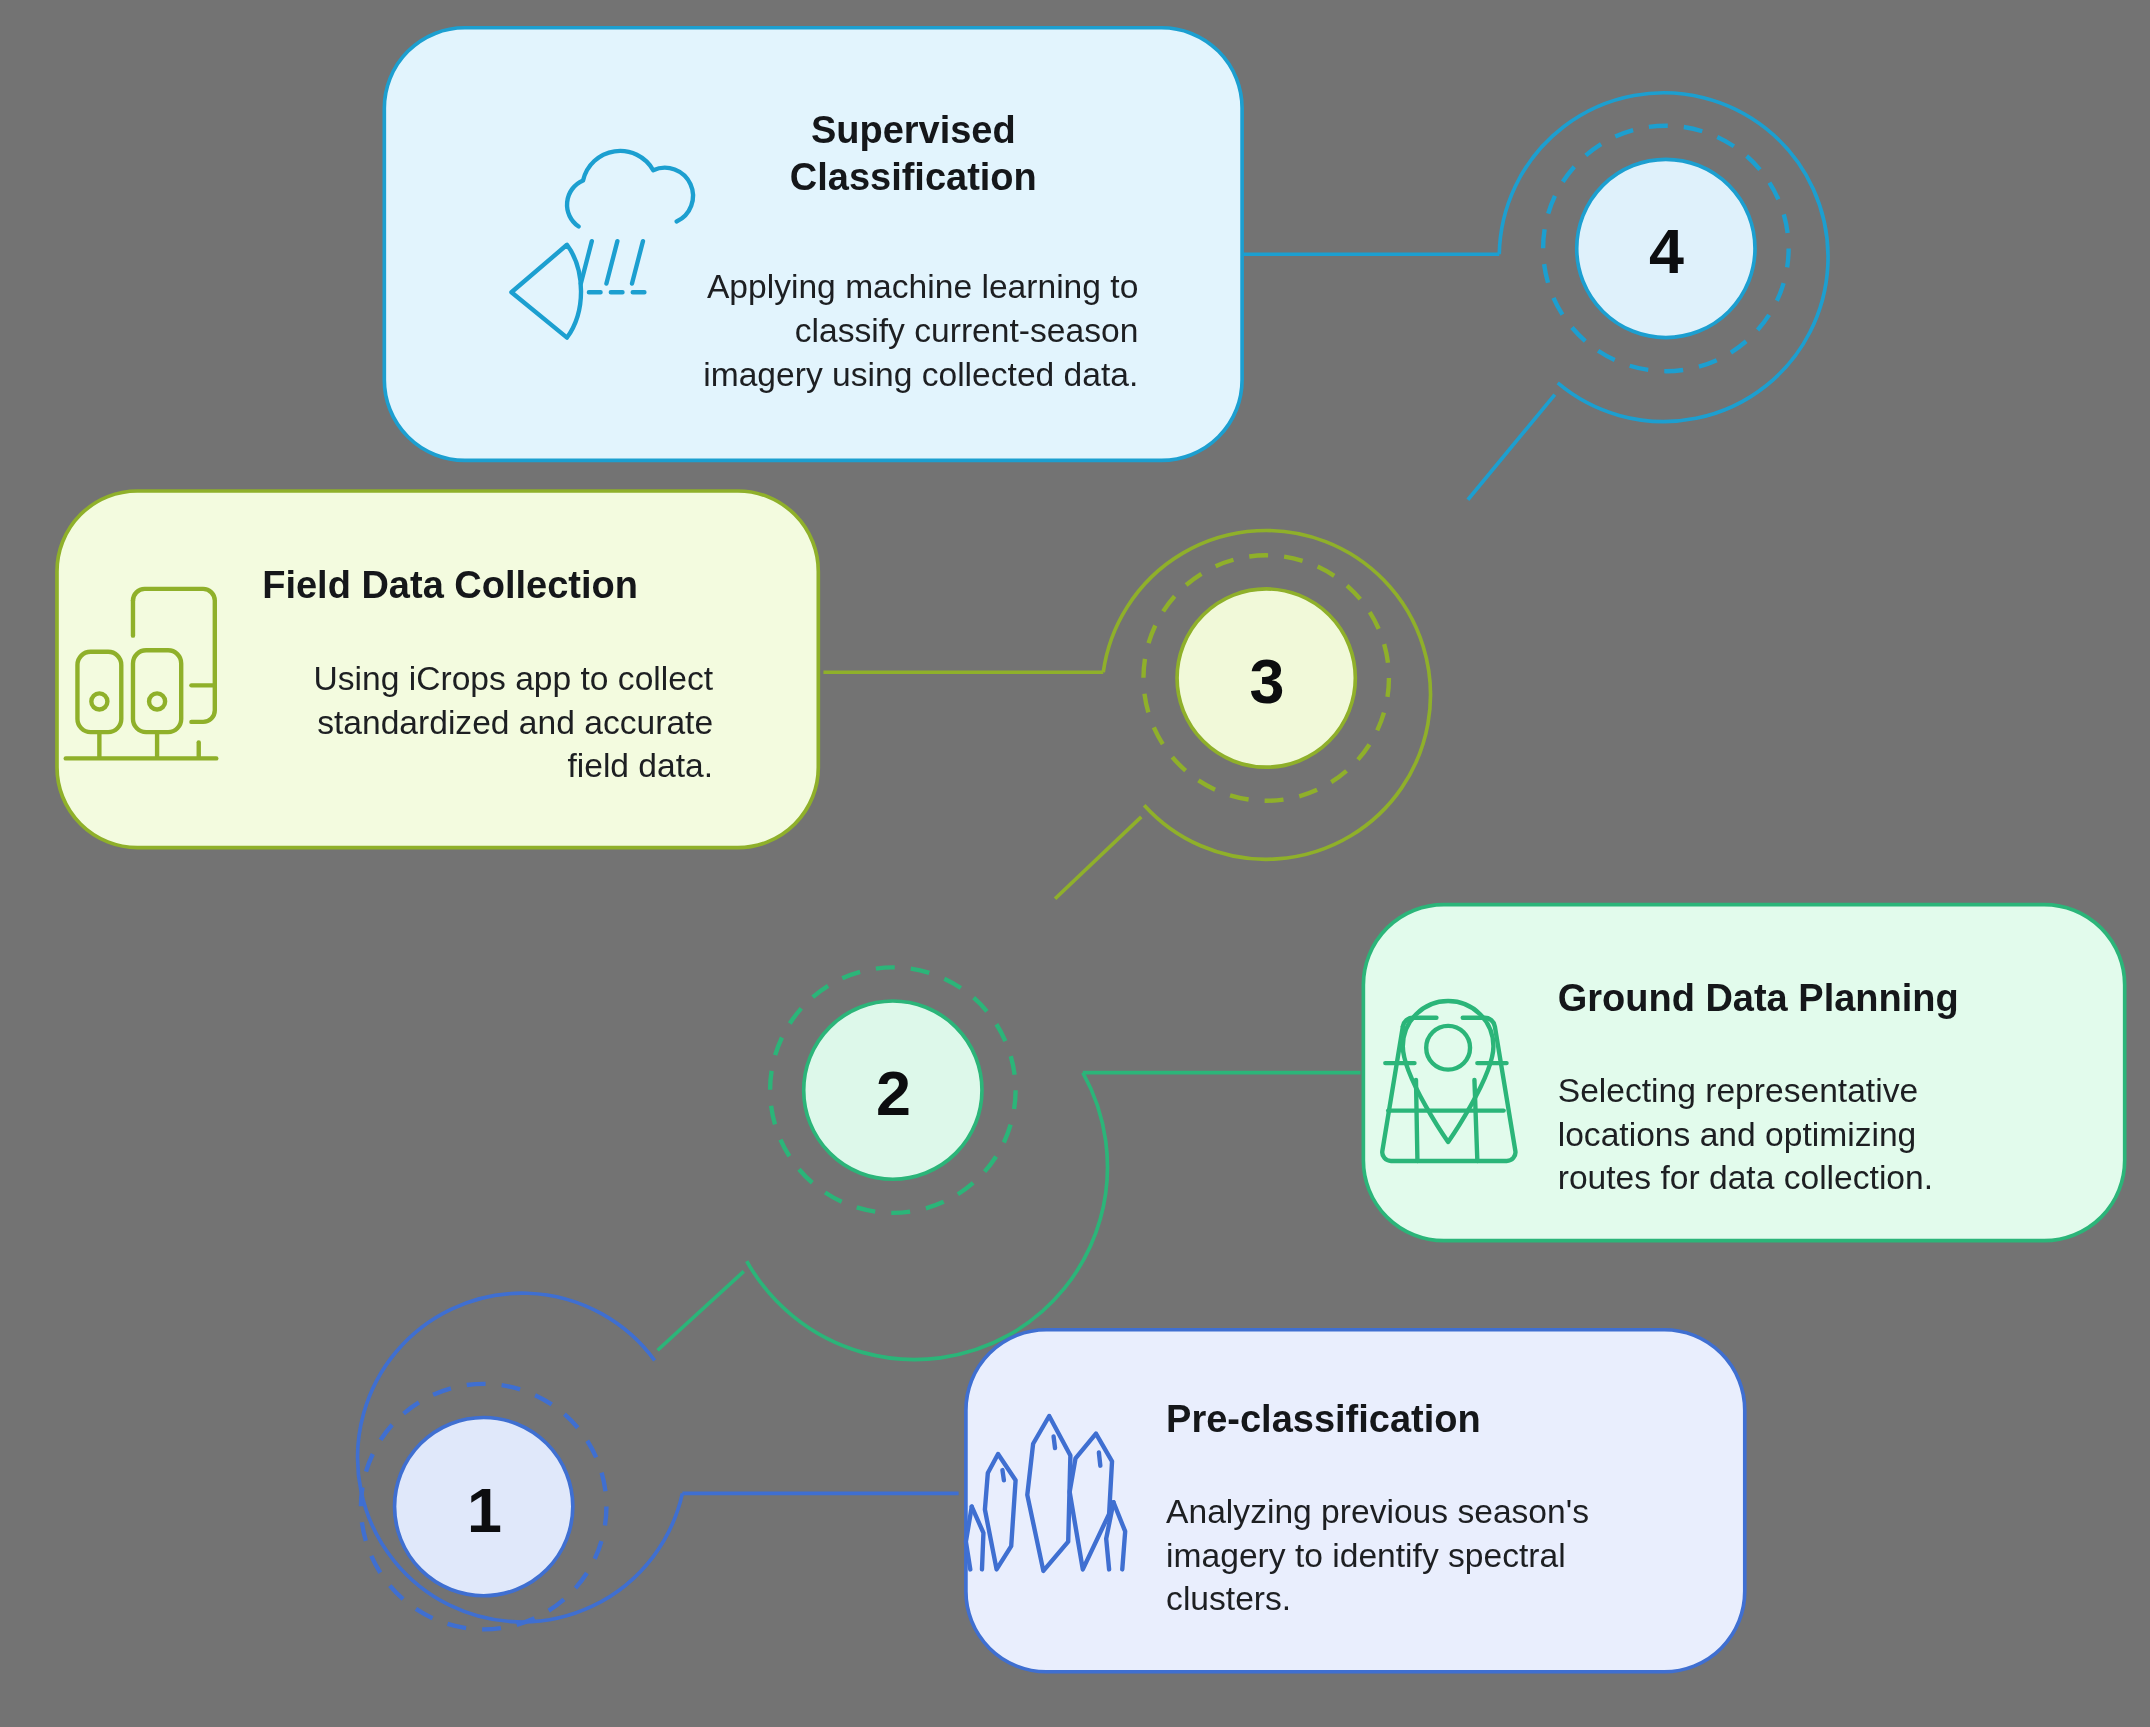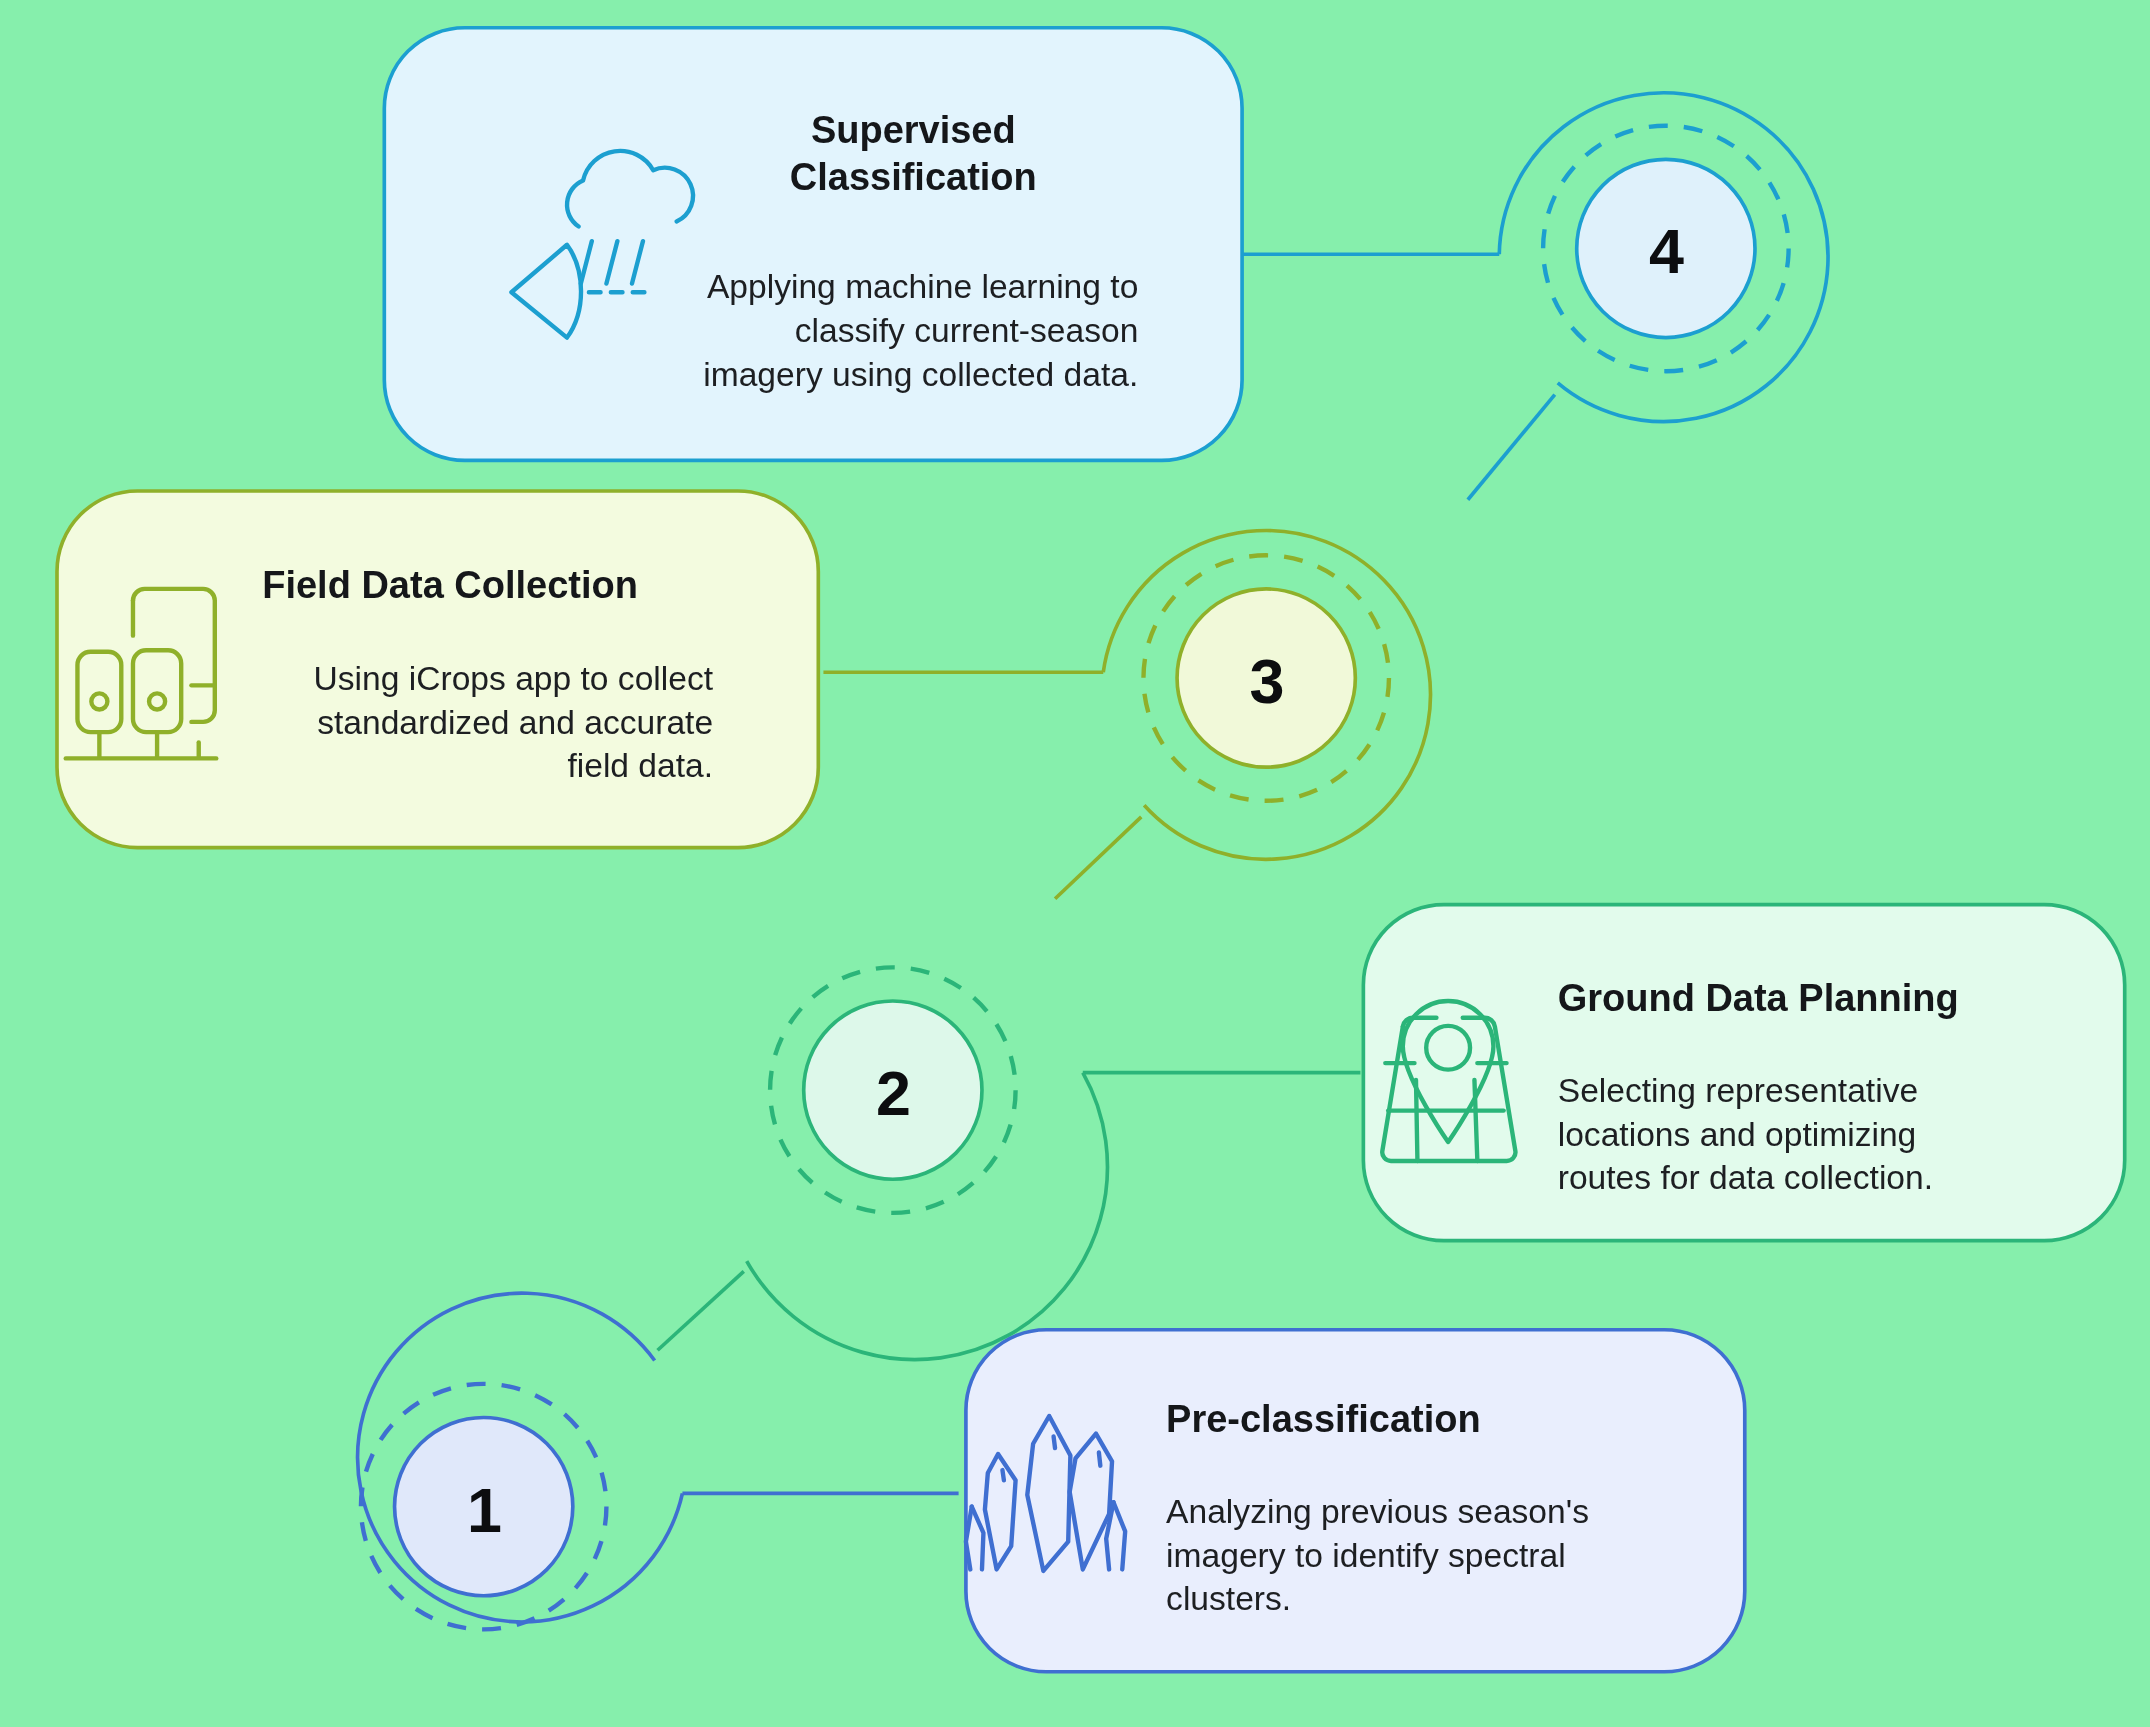--- a/index.html
+++ b/index.html
@@ -10,21 +10,21 @@
   body {
     width: 2151px;
     height: 1728px;
     font-family: "Liberation Sans", sans-serif;
     overflow: hidden;
   }
   #stage {
     position: relative;
     width: 2151px;
     height: 1728px;
-    background: #86efac;
+    background: #737373;
   }
   #diagram-svg {
     position: absolute;
     top: 0; left: 0;
     width: 2151px;
     height: 1728px;
     display: block;
   }
   .card-title {
     font-weight: bold;

